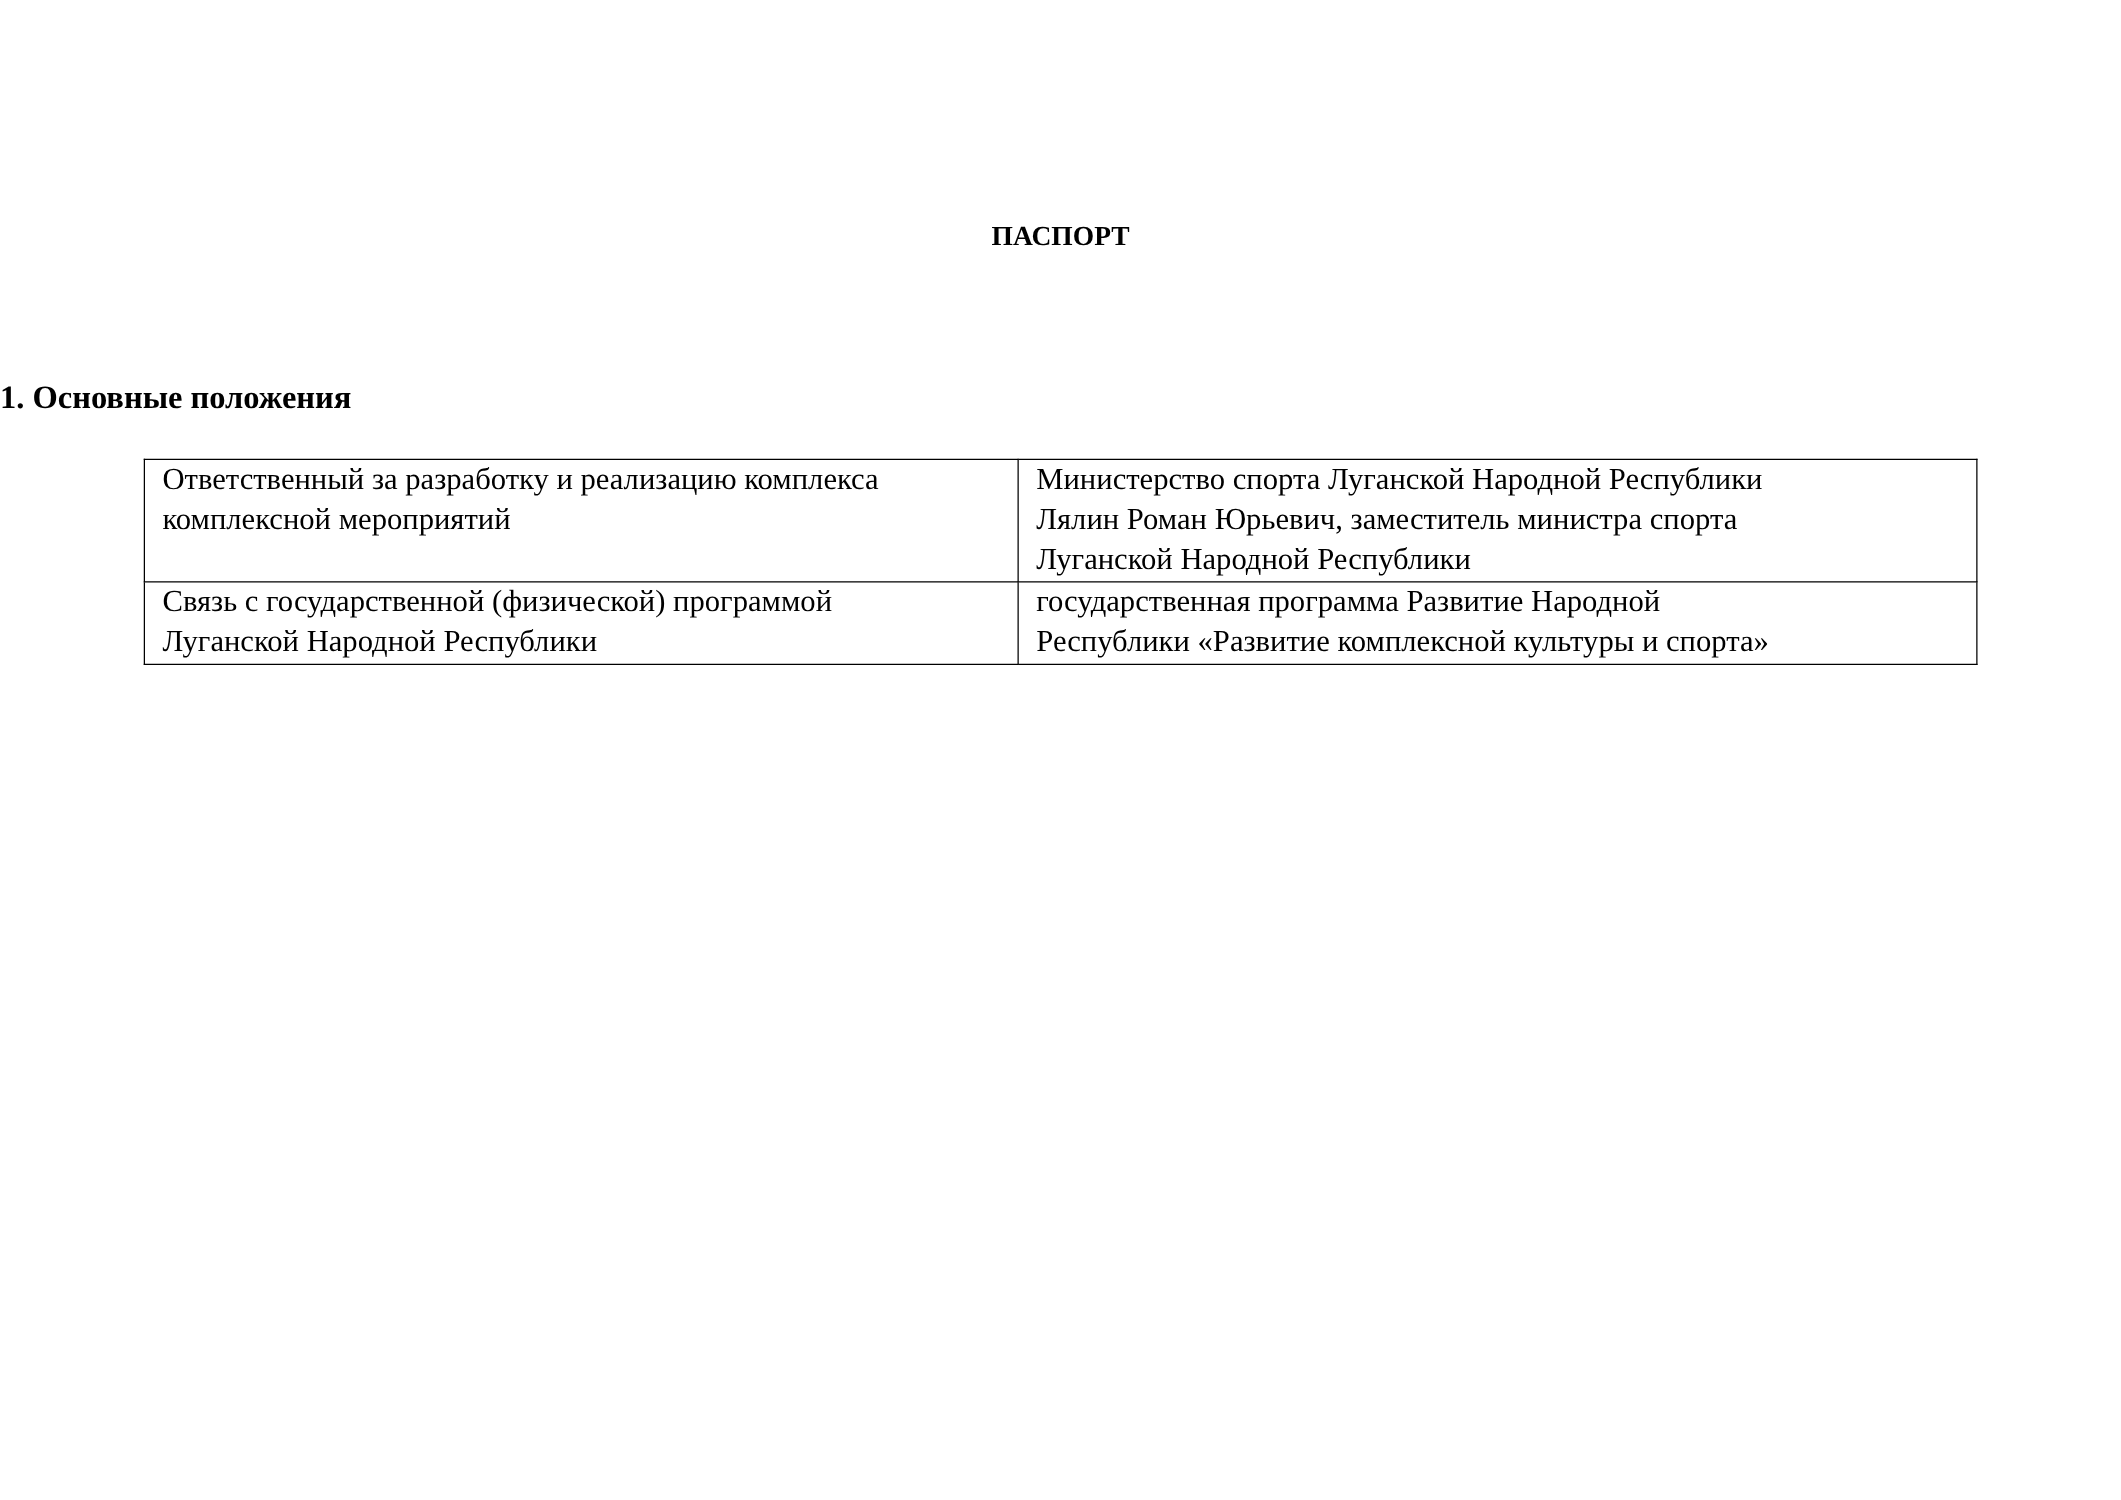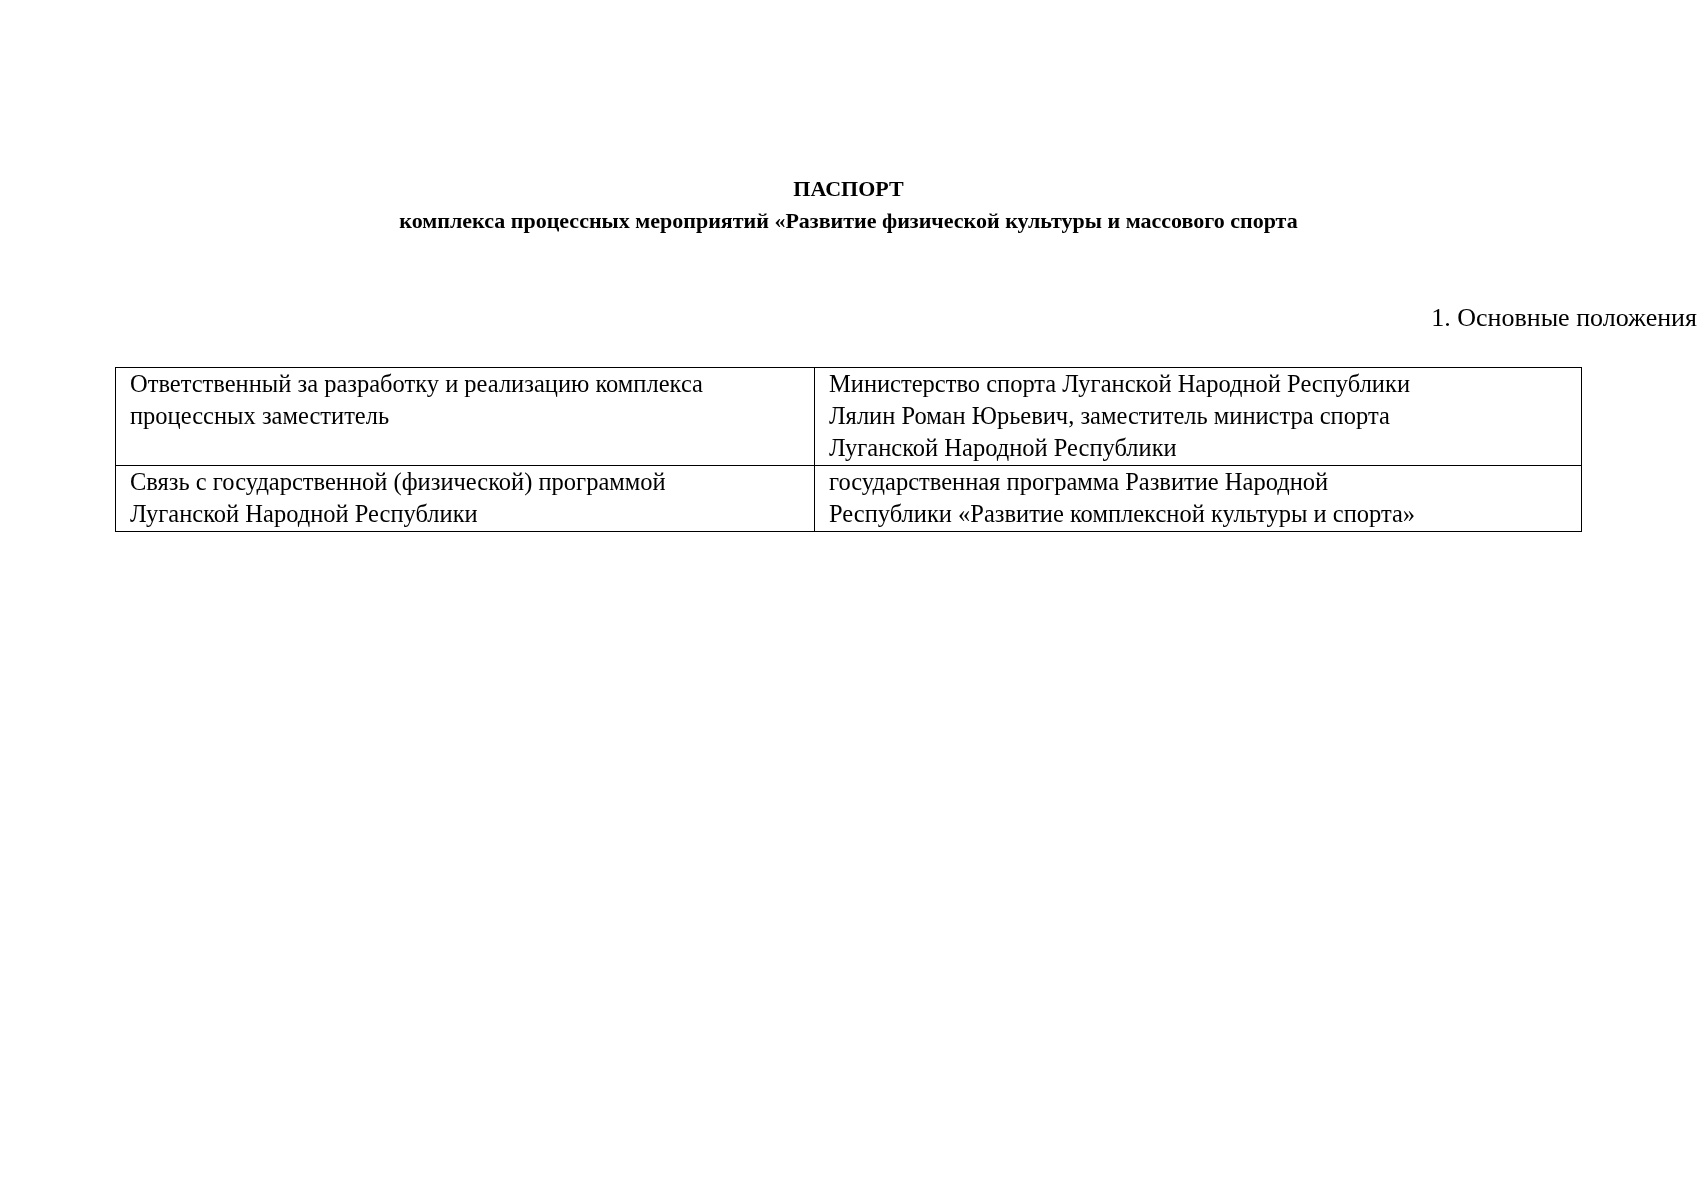--- a/index.html
+++ b/index.html
@@ -26,22 +26,22 @@
       line-height: 32px;
     }
     .title-block div {
       white-space: nowrap;
     }
     .section-heading {
       position: absolute;
       left: 0;
       top: 302px;
       width: 1697px;
-      text-align: right;
-      font-weight: normal;
+      text-align: left;
+      font-weight: bold;
       font-size: 26px;
       line-height: 32px;
     }
     table.passport {
       position: absolute;
       left: 115px;
       top: 367px;
       width: 1467px;
       border-collapse: collapse;
       font-size: 24.5px;
@@ -64,31 +64,30 @@
     .line {
       display: block;
       white-space: nowrap;
     }
   </style>
 </head>
 <body>
 
 <div class="title-block">
   <div>ПАСПОРТ</div>
-  <div>комплекса процессных мероприятий «Развитие физической культуры и массового спорта</div>
 </div>
 
 <div class="section-heading">1. Основные положения</div>
 
 <table class="passport">
   <tbody>
     <tr class="row-1">
       <td class="col-left">
         <span class="line">Ответственный за разработку и реализацию комплекса</span>
-        <span class="line">процессных заместитель</span>
+        <span class="line">комплексной мероприятий</span>
       </td>
       <td class="col-right">
         <span class="line">Министерство спорта Луганской Народной Республики</span>
         <span class="line">Лялин Роман Юрьевич, заместитель министра спорта</span>
         <span class="line">Луганской Народной Республики</span>
       </td>
     </tr>
     <tr class="row-2">
       <td class="col-left">
         <span class="line">Связь с государственной (физической) программой</span>

